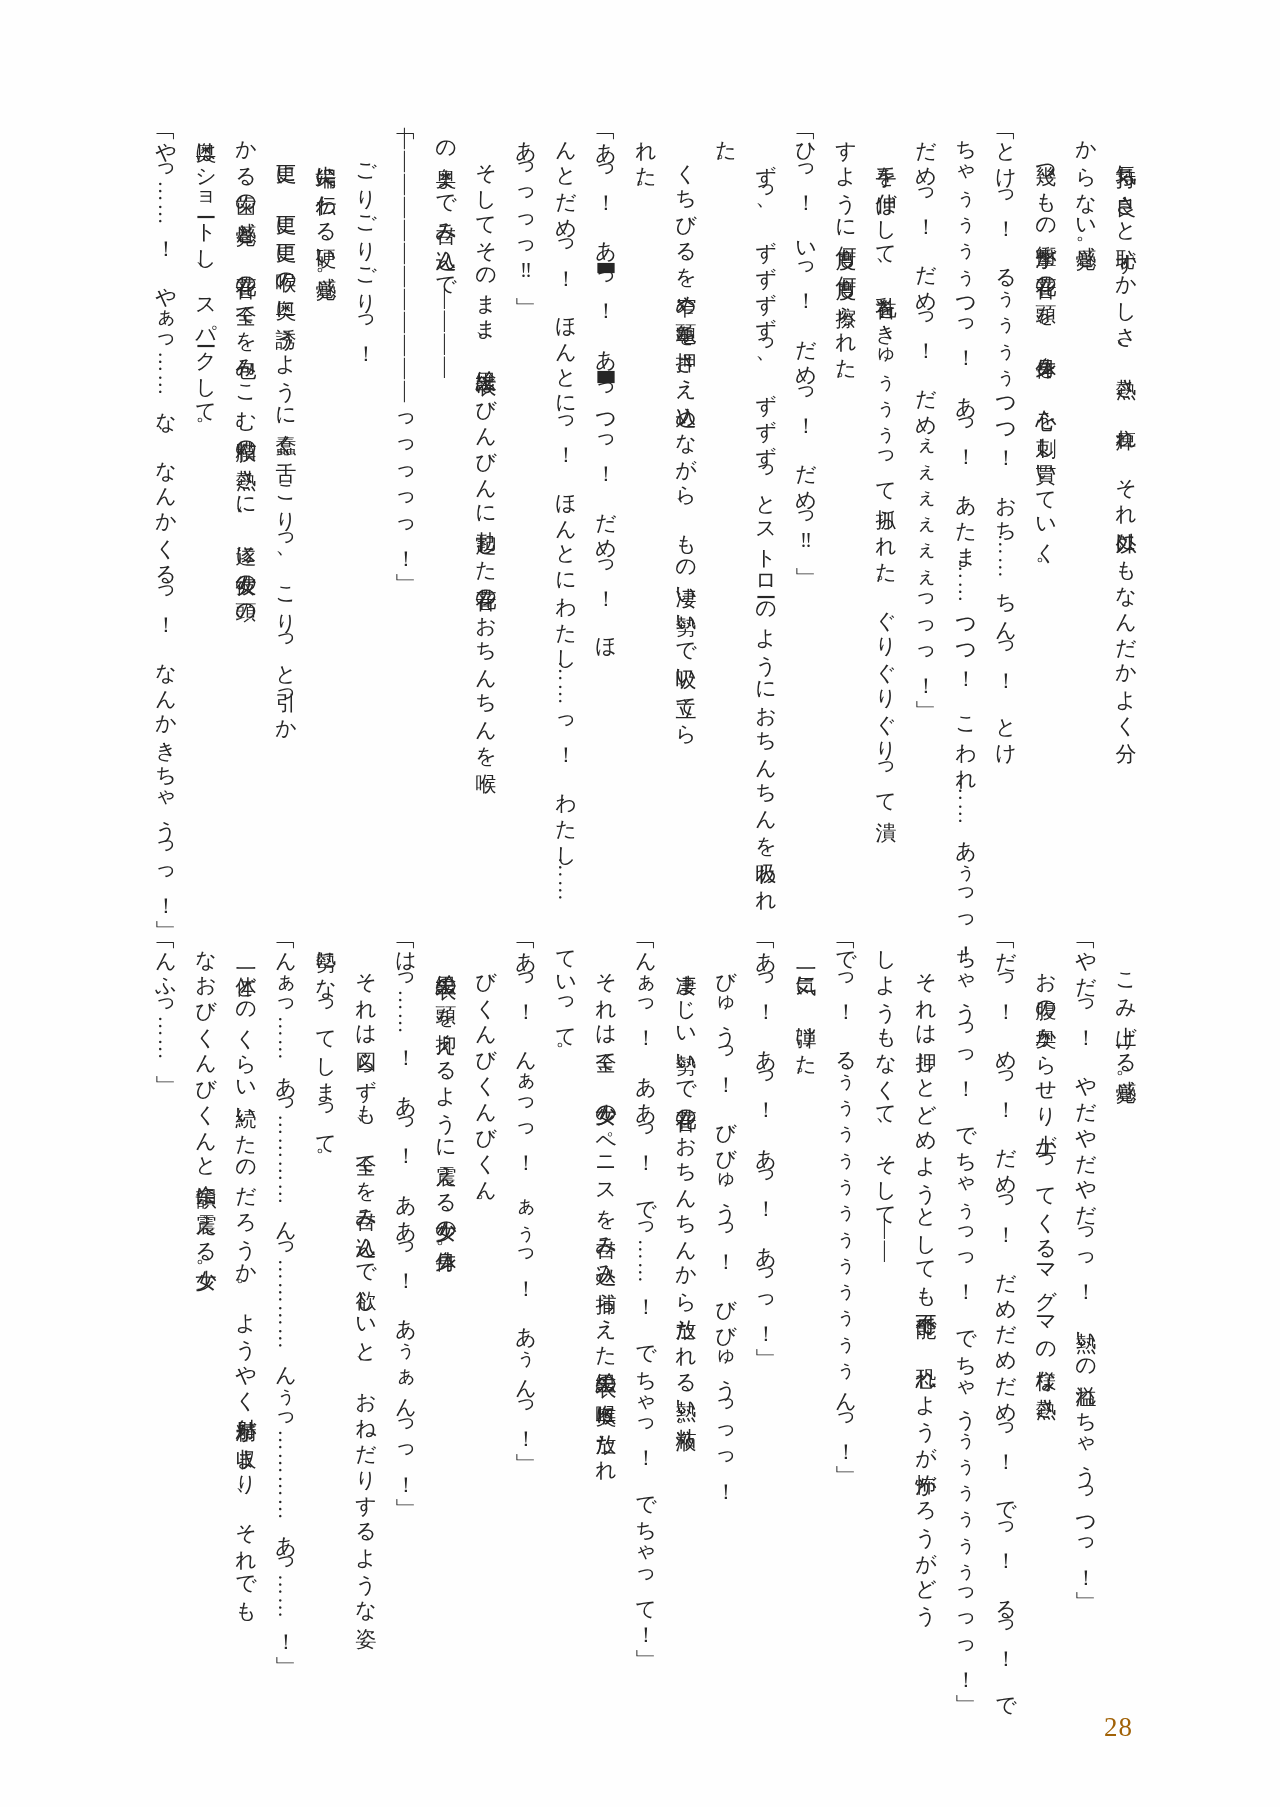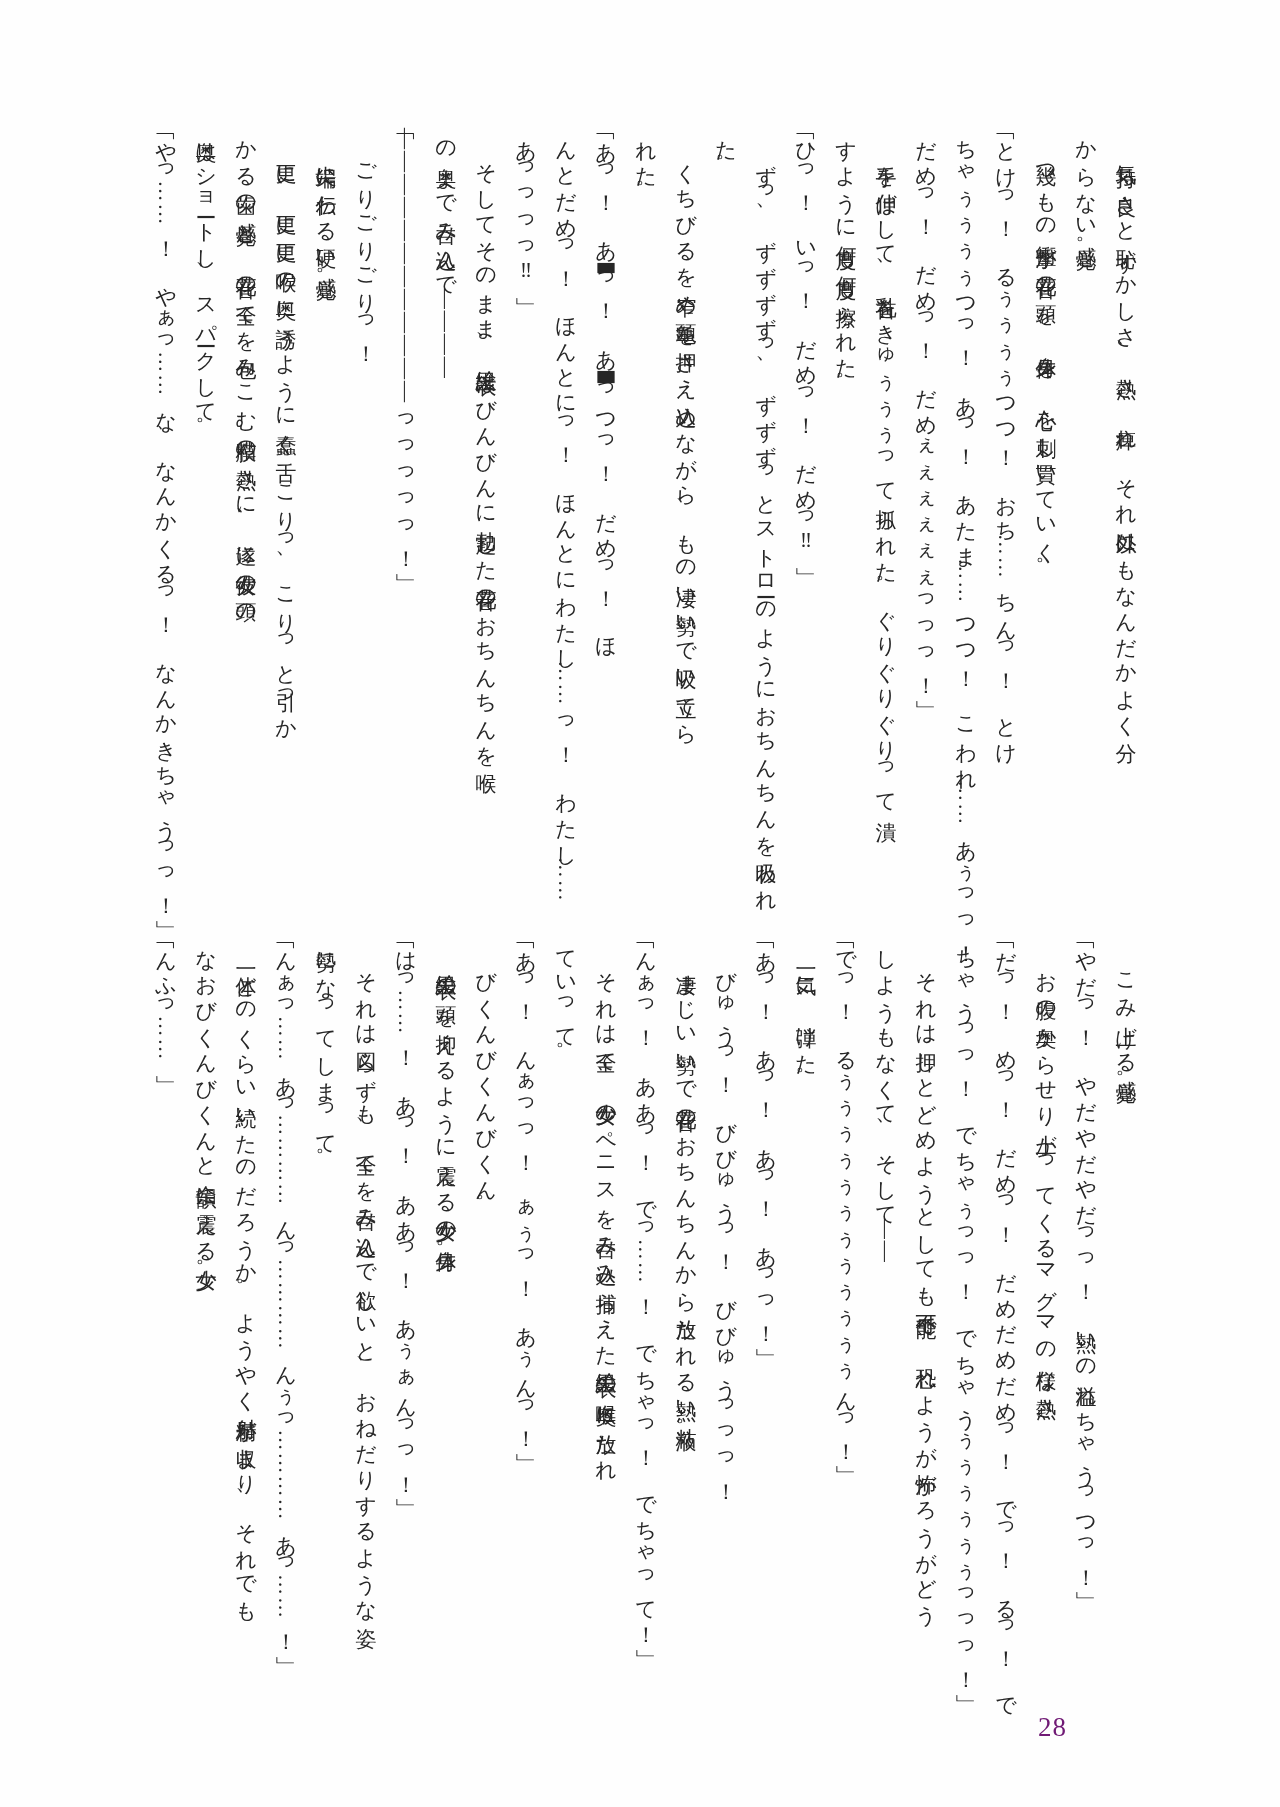--- a/index.html
+++ b/index.html
@@ -36,24 +36,24 @@
     top: 935px;
     right: 134px;
   }
   .vline {
     display: block;
     white-space: pre;
   }
   .page-number {
     position: absolute;
     top: 1712px;
-    left: 1038px;
+    left: 1104px;
     font-size: 27px;
     letter-spacing: 1px;
-    color: #701a75;
+    color: #a16207;
   }
 </style>
 </head>
 <body>
 
 <div class="page">
   <div class="text-block block-top">
       <span class="vline">　気持ち良さと恥ずかしさ、熱さ、痺れ、それ以外にもなんだかよく分</span>
       <span class="vline">からない感覚。</span>
       <span class="vline">　幾つもの衝撃が花音の頭を、身体を、心を刺し貫いていく。</span>

